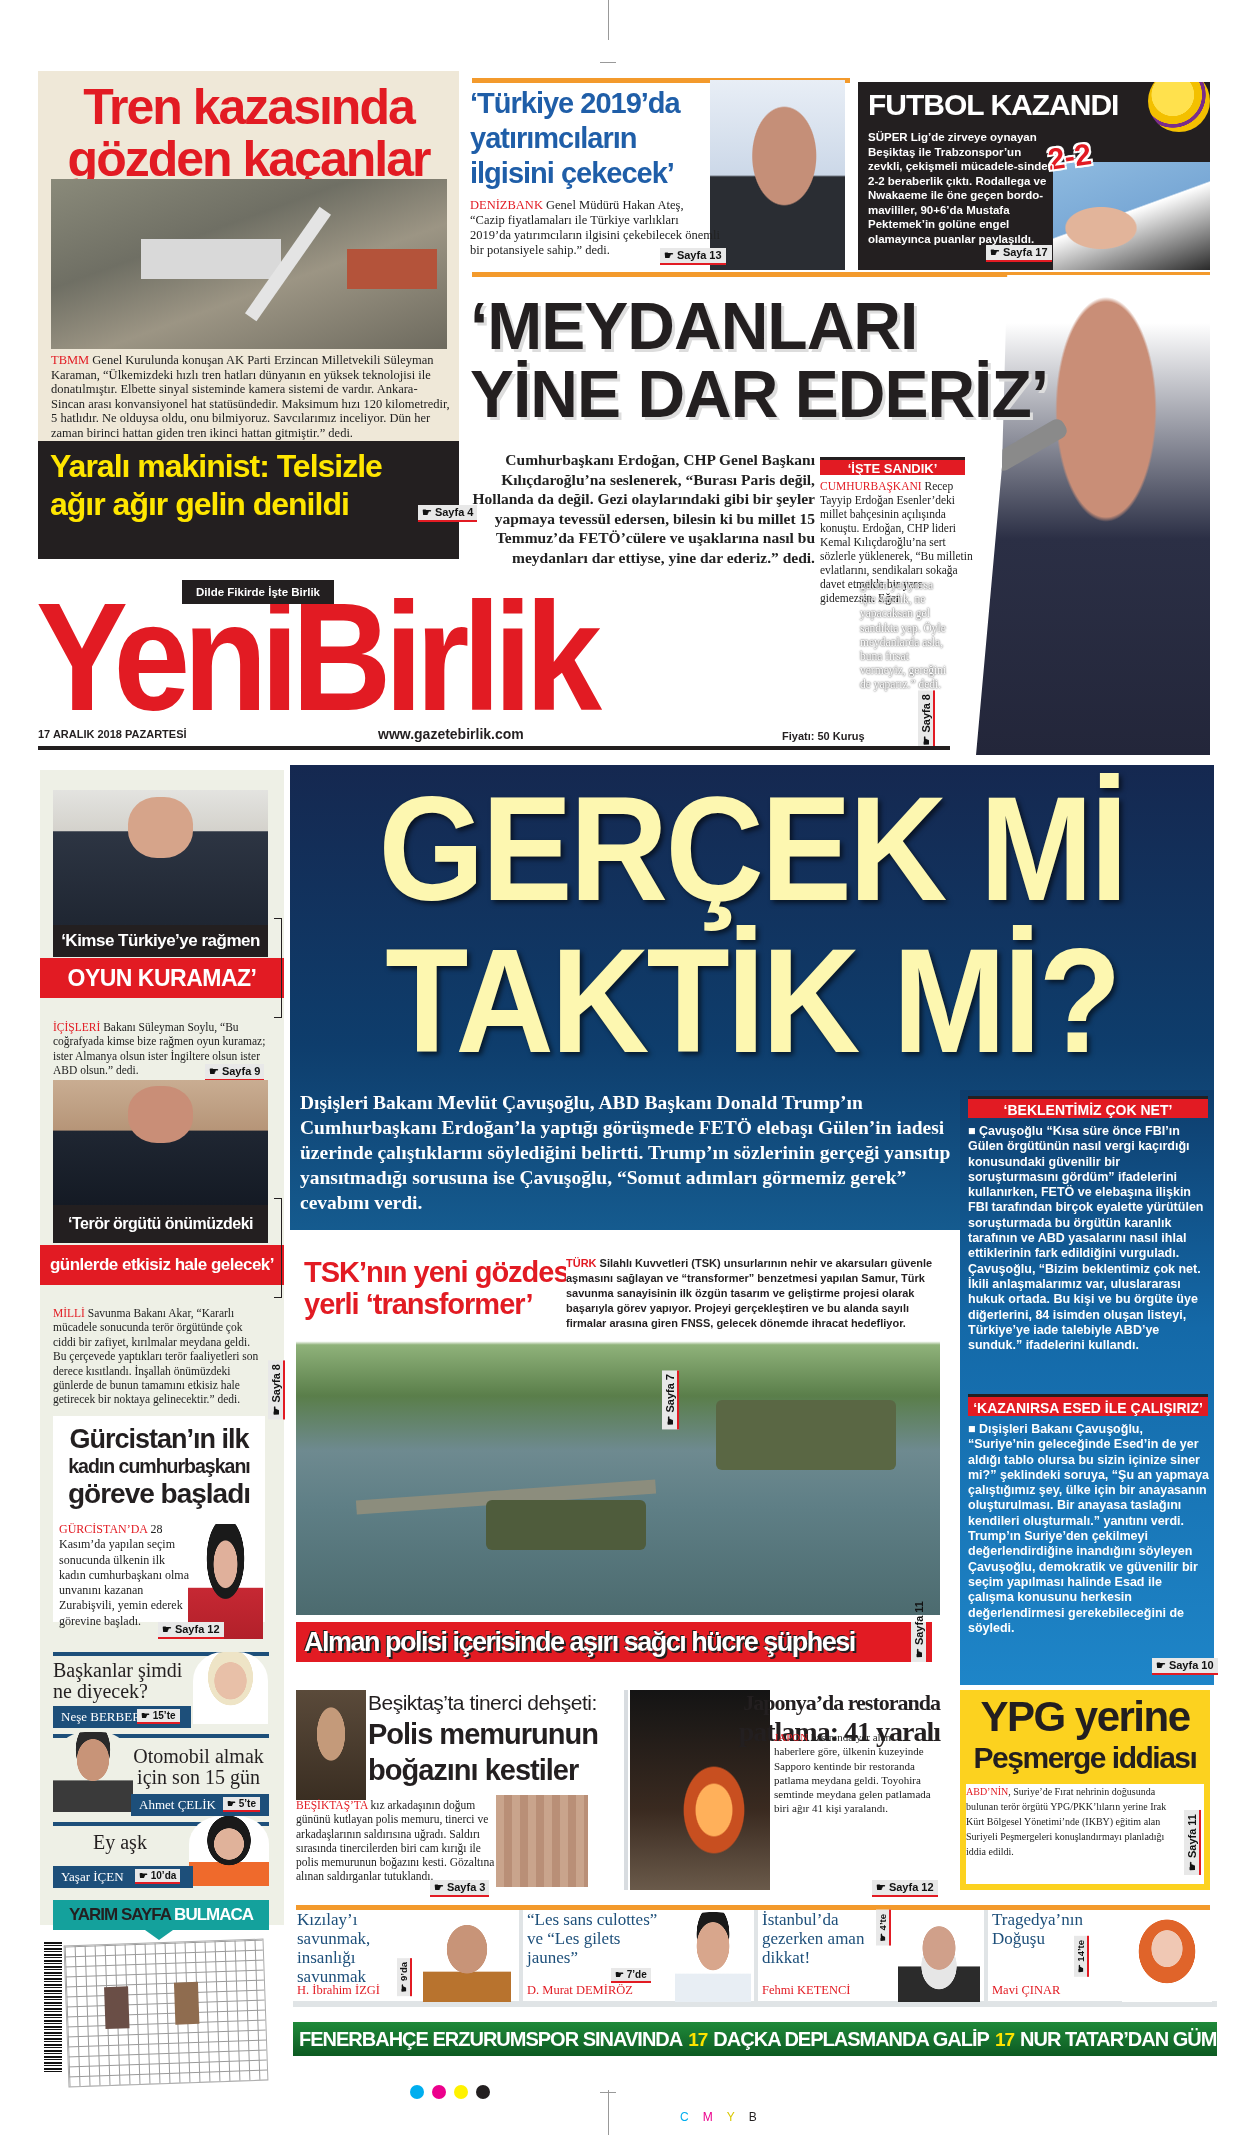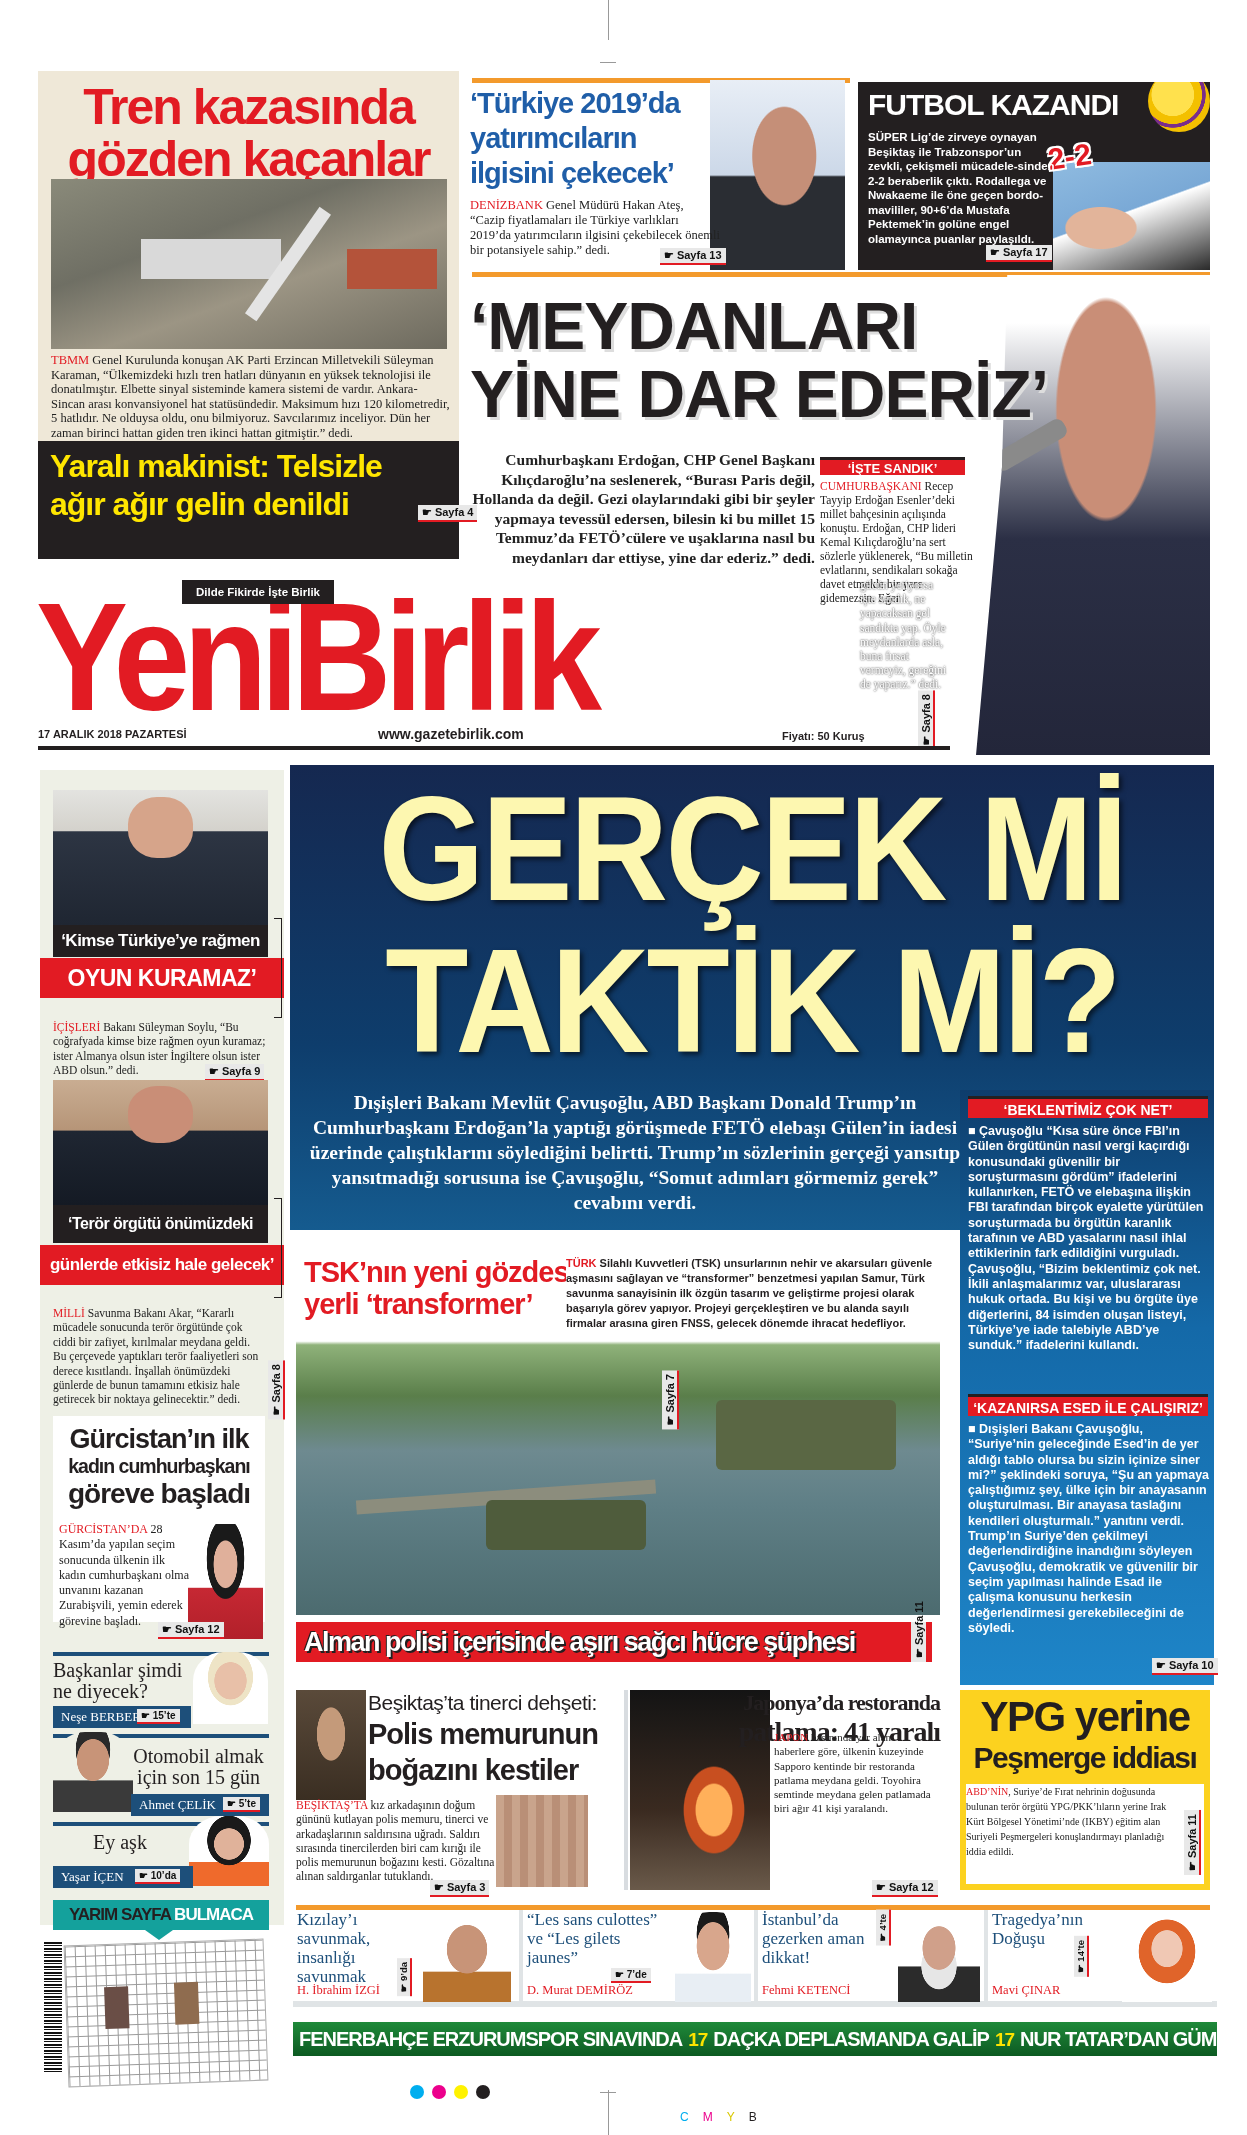--- a/index.html
+++ b/index.html
@@ -77,21 +77,21 @@
 #bulmacaTitle{left:53px;top:1900px;width:216px;height:30px;background:#14a19c;font-family:"Liberation Sans",sans-serif;font-weight:900;font-size:17px;line-height:30px;text-align:center;letter-spacing:-1px;color:#231f20}
 #bulmacaTitle span.b{color:#fff}
 #bulmacaArrow{left:145px;top:1930px;width:0;height:0;border-left:14px solid transparent;border-right:14px solid transparent;border-top:10px solid #14a19c}
 #barcode{left:44px;top:1942px;width:18px;height:130px;background:repeating-linear-gradient(180deg,#111 0 2px,#fff 2px 3px,#111 3px 4px,#fff 4px 6px)}
 #puzzle{left:66px;top:1942px;width:200px;height:142px;background:#fff;border:1px solid #aaa;transform:rotate(-2deg);background-image:linear-gradient(#999 1px,transparent 1px),linear-gradient(90deg,#999 1px,transparent 1px);background-size:10px 10px}
 #puzzle .p1{position:absolute;left:38px;top:42px;width:24px;height:42px;background:#6a4e46}
 #puzzle .p2{position:absolute;left:108px;top:40px;width:24px;height:42px;background:#8f6c4f}
 
 #mainhl{left:290px;top:765px;width:924px;height:465px;background:linear-gradient(180deg,#152850 0%,#0e3d6c 60%,#155b8f 100%)}
 #mainhl h1{position:absolute;left:0;top:8px;width:100%;text-align:center;font-family:"Liberation Sans",sans-serif;font-weight:900;color:#fdf7b0;font-size:148px;line-height:152px;letter-spacing:-3px;transform:scaleX(0.92);text-shadow:3px 3px 6px rgba(0,0,0,.6)}
-#mainhl .lead{position:absolute;left:10px;top:325px;width:670px;text-align:center;font-family:"Liberation Serif",serif;font-weight:bold;color:#fff;font-size:19.5px;line-height:25px}
+#mainhl .lead{position:absolute;left:10px;top:325px;width:670px;text-align:left;font-family:"Liberation Serif",serif;font-weight:bold;color:#fff;font-size:19.5px;line-height:25px}
 #sidecol{left:960px;top:1090px;width:254px;height:595px;background:linear-gradient(180deg,#0e3d6c 0%,#1469a8 40%,#1e85c8 100%)}
 .sidehead{position:absolute;left:8px;width:240px;height:22px;background:#e21b23;color:#fff;font-family:"Liberation Sans",sans-serif;font-weight:bold;font-size:14px;text-align:center;line-height:22px;border-top:3px solid #231f20}
 .sidetxt{position:absolute;left:8px;width:242px;color:#fff;font-family:"Liberation Sans",sans-serif;font-weight:bold;font-size:12.5px;line-height:15.3px}
 #sidecol .sayfa{position:absolute;left:192px;top:568px}
 
 #tsk{left:296px;top:1250px;width:644px;height:365px;background:linear-gradient(180deg,#fff 0%,#fff 25%,#8fb27a 26%,#5a7e4a 40%,#6e8a90 55%,#5f7f86 70%,#4c6b6f 100%)}
 #tsk h2{position:absolute;left:8px;top:6px;font-family:"Liberation Sans",sans-serif;font-weight:900;color:#e21b23;font-size:29px;line-height:32px;letter-spacing:-1px;text-shadow:2px 2px 0 #fff,-2px -2px 0 #fff,2px -2px 0 #fff,-2px 2px 0 #fff}
 #tsk .txt{position:absolute;left:270px;top:6px;width:370px;font-family:"Liberation Sans",sans-serif;font-weight:bold;font-size:11px;line-height:15px;color:#231f20;background:#fff}
 #tsk .veh1{position:absolute;left:190px;top:250px;width:160px;height:50px;background:#4f5c3c;border-radius:6px}
 #tsk .veh2{position:absolute;left:420px;top:150px;width:180px;height:70px;background:#5a6744;border-radius:6px}

